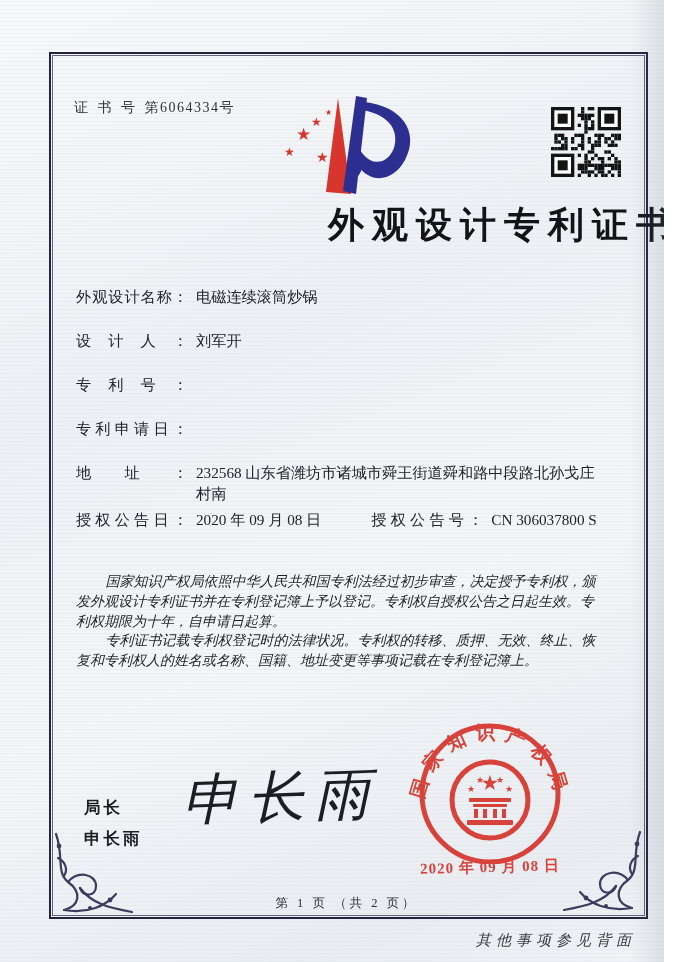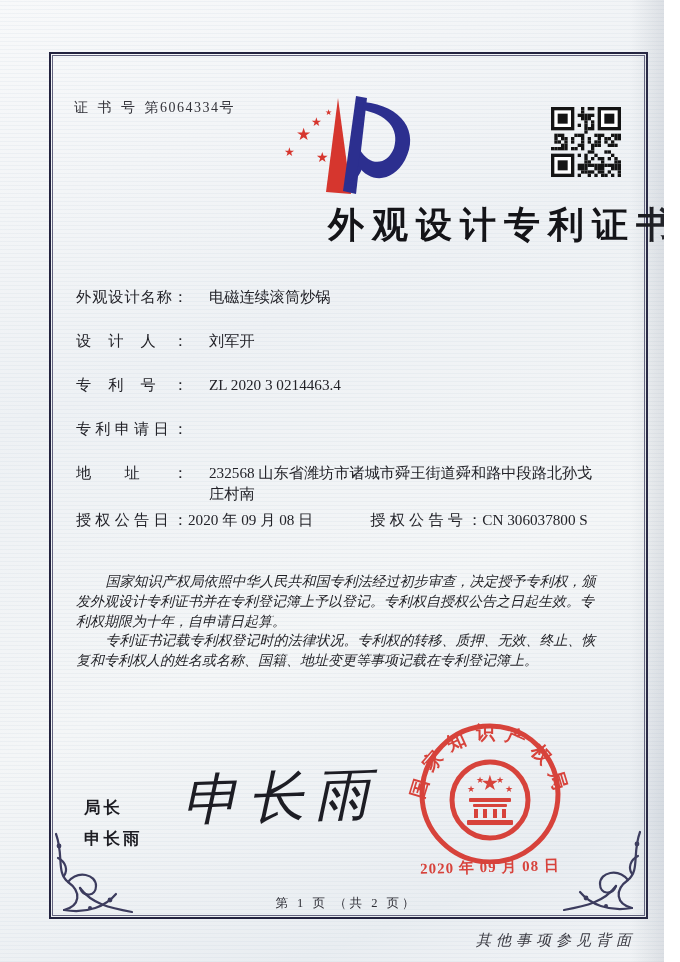--- a/index.html
+++ b/index.html
@@ -29,25 +29,25 @@
   }
   .frame::before{content:"";position:absolute;inset:1px;border:1px solid #63637e;}
   .cert-no{position:absolute;left:74px;top:99px;font-size:14px;letter-spacing:1.5px;word-spacing:3px;color:#33333a;}
   .logo{position:absolute;left:272px;top:90px;width:156px;height:116px;}
   .qr{position:absolute;left:551px;top:107px;width:70px;height:70px;}
   .title{
     position:absolute;left:0;top:201px;width:680px;text-align:right;
     font-size:36px;font-weight:700;letter-spacing:8px;color:#141418;
   }
   .fields{position:absolute;left:76px;top:286px;width:530px;font-size:15.2px;line-height:21px;color:#222228;}
-  .row{display:flex;margin-bottom:23px;gap:21px;}
+  .row{display:flex;margin-bottom:23px;}
   .row.addr{margin-bottom:5px;}
   .lbl{flex:0 0 112px;width:112px;text-align:justify;text-align-last:justify;white-space:nowrap;}
-  .val{flex:1;}
-  .grant{display:flex;gap:11px;}
+  .val{flex:1;margin-left:8px;}
+  .grant{display:flex;gap:4px;}
   .grant .pair{display:flex;}
   .grant .pair.second{margin-left:46px;}
   .paras{position:absolute;left:76px;top:572px;width:530px;font-size:14px;line-height:19.8px;
     font-style:italic;color:#1f1f24;}
   .paras p{margin:0;text-indent:2.1em;}
   .director{position:absolute;left:84px;top:792px;font-size:16.5px;font-weight:700;line-height:31px;letter-spacing:3px;color:#1c1c22;}
   .signature{
     position:absolute;left:182px;top:760px;width:210px;font-size:56px;font-style:italic;
     letter-spacing:10px;color:#1d1d24;transform:rotate(-2deg);white-space:nowrap;
   }
@@ -231,21 +231,20 @@
     <div class="row">
       <span class="lbl">外观设计名称：</span>
       <span class="val">电磁连续滚筒炒锅</span>
     </div>
     <div class="row">
       <span class="lbl">设计人：</span>
       <span class="val">刘军开</span>
     </div>
     <div class="row">
       <span class="lbl">专利号：</span>
-      <span class="val">ZL 2020 3 0214463.4</span>
     </div>
     <div class="row">
       <span class="lbl">专利申请日：</span>
     </div>
     <div class="row addr">
       <span class="lbl">地址：</span>
       <span class="val">232568 山东省潍坊市诸城市舜王街道舜和路中段路北孙戈庄村南</span>
     </div>
     <div class="row grant">
       <span class="pair">

